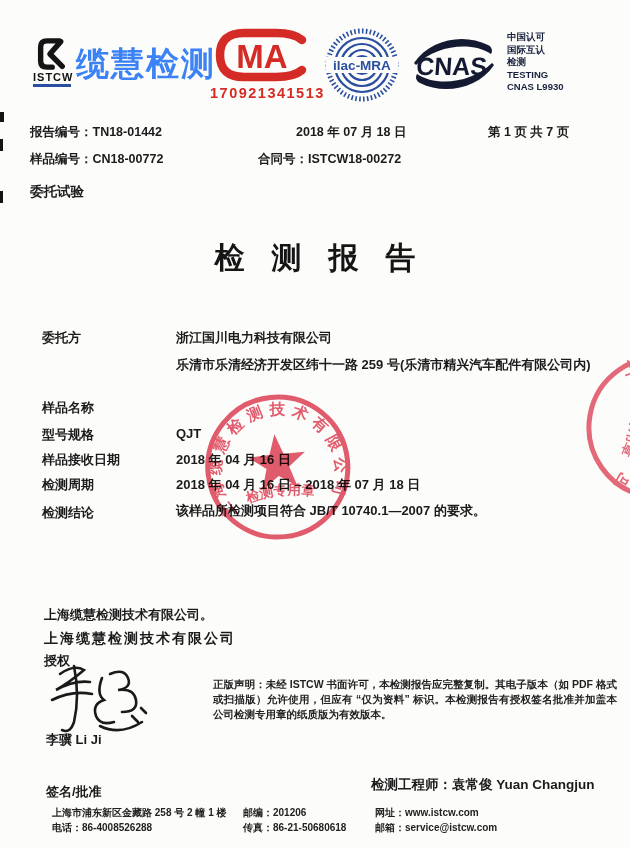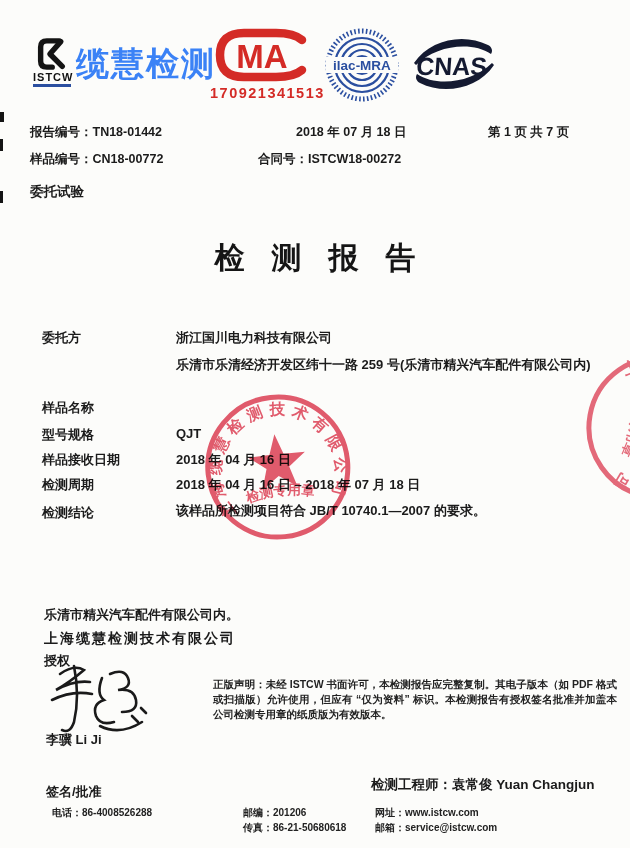--- a/index.html
+++ b/index.html
@@ -69,20 +69,27 @@
   </div>
 
   <div class="abs" style="left:412px;top:33px;">
     <svg width="84" height="62" viewBox="0 0 84 62">
       <path d="M2 30 C 18 6, 52 0, 76 12 C 80 14 81 18 79 21 C 60 8 24 12 4 32 Z" fill="#141a31"></path>
       <path d="M82 32 C 66 56, 32 62, 8 50 C 4 48 3 44 5 41 C 24 54 60 50 80 30 Z" fill="#141a31"></path>
       <text x="42" y="42" text-anchor="middle" font-size="25" font-weight="800" fill="#141a31" transform="skewX(-4)" font-family="Liberation Sans, sans-serif">CNAS</text>
     </svg>
   </div>
 
+  <div class="abs accred" style="left:507px;top:31px;">
+    <div>中国认可</div>
+    <div>国际互认</div>
+    <div>检测</div>
+    <div>TESTING</div>
+    <div>CNAS L9930</div>
+  </div>
 
   <div class="abs meta" style="left:30px;top:124px;"><span>报告编号：</span><span>TN18-01442</span></div>
   <div class="abs meta" style="left:296px;top:124px;">2018 年 07 月 18 日</div>
   <div class="abs meta" style="left:488px;top:124px;">第 1 页 共 7 页</div>
 
   <div class="abs meta" style="left:30px;top:151px;"><span>样品编号：</span><span>CN18-00772</span></div>
   <div class="abs meta" style="left:258px;top:151px;"><span>合同号：</span><span>ISTCW18-00272</span></div>
 
   <div class="abs meta" style="left:30px;top:183px;font-size:13.5px;">委托试验</div>
 
@@ -100,21 +107,21 @@
 
   <div class="abs flabel" style="left:42px;top:451px;">样品接收日期</div>
   <div class="abs fvalue" style="left:176px;top:451px;">2018 年 04 月 16 日</div>
 
   <div class="abs flabel" style="left:42px;top:476px;">检测周期</div>
   <div class="abs fvalue" style="left:176px;top:476px;">2018 年 04 月 16 日 – 2018 年 07 月 18 日</div>
 
   <div class="abs flabel" style="left:42px;top:504px;">检测结论</div>
   <div class="abs fvalue" style="left:176px;top:502px;">该样品所检测项目符合 JB/T 10740.1—2007 的要求。</div>
 
-  <div class="abs stmt" style="left:44px;top:606px;">乐清市精兴汽车配件有限公司内。</div>
+  <div class="abs stmt" style="left:44px;top:606px;">上海缆慧检测技术有限公司。</div>
   <div class="abs company" style="left:44px;top:630px;">上海缆慧检测技术有限公司</div>
   <div class="abs stmt" style="left:44px;top:652px;text-align:center;">授权</div>
 
   <div class="abs" style="left:40px;top:660px;">
     <svg width="112" height="86" viewBox="0 0 112 86">
       <g fill="none" stroke="#1a1a1a" stroke-width="2.6" stroke-linecap="round">
         <path d="M20 14 Q34 4 44 10 Q30 22 16 30 Q34 20 50 22"></path>
         <path d="M34 6 Q40 36 34 62 Q30 74 22 70"></path>
         <path d="M12 40 Q32 30 52 34"></path>
         <path d="M62 18 Q56 34 64 40 Q52 44 56 56 Q60 66 74 62"></path>
@@ -126,20 +133,21 @@
     </svg>
   </div>
 
   <div class="abs disclaimer" style="left:213px;top:677px;width:404px;">正版声明：未经 ISTCW 书面许可，本检测报告应完整复制。其电子版本（如 PDF 格式或扫描版）允许使用，但应有 “仅为资料” 标识。本检测报告有授权签名批准并加盖本公司检测专用章的纸质版为有效版本。</div>
 
   <div class="abs stmt" style="left:46px;top:731px;">李骥 Li Ji</div>
   <div class="abs stmt" style="left:46px;top:755px;margin-top:28px;">签名/批准</div>
   <div class="abs stmt" style="left:371px;top:776px;font-size:13.5px;">检测工程师：袁常俊 Yuan Changjun</div>
 
   <div class="abs footer" style="left:52px;top:805px;">
+    <div>上海市浦东新区金藏路 258 号 2 幢 1 楼</div>
     <div>电话：86-4008526288</div>
   </div>
   <div class="abs footer" style="left:243px;top:805px;">
     <div>邮编：201206</div>
     <div>传真：86-21-50680618</div>
   </div>
   <div class="abs footer" style="left:375px;top:805px;">
     <div>网址：www.istcw.com</div>
     <div>邮箱：service@istcw.com</div>
   </div>

